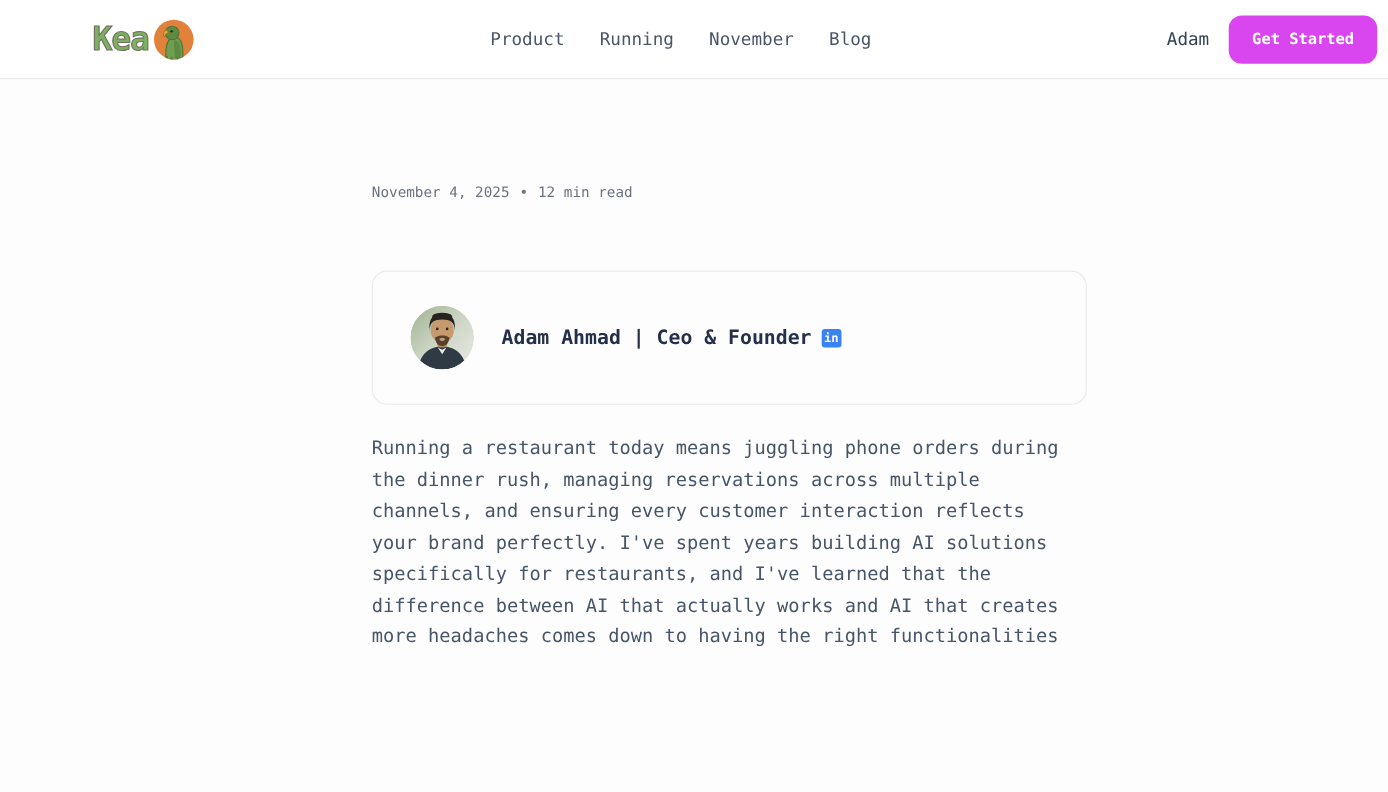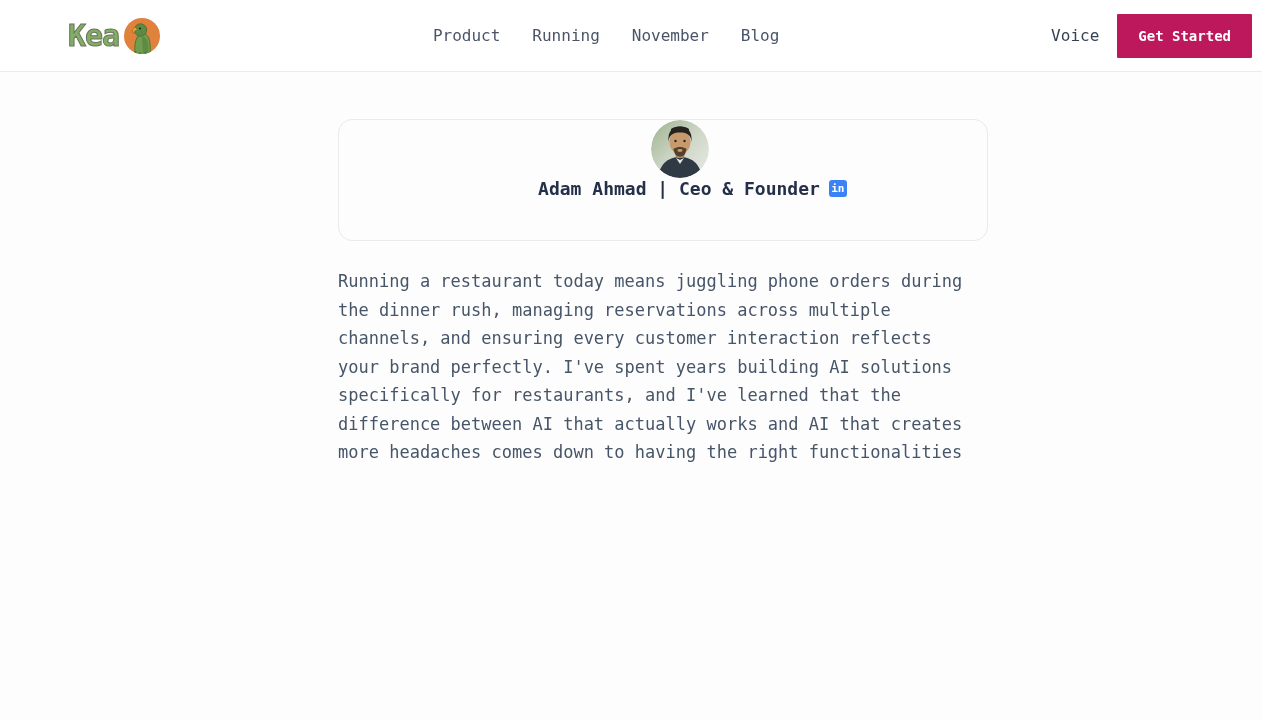--- a/index.html
+++ b/index.html
@@ -13,44 +13,44 @@
   .site-header {
     height: 72px;
     background: #ffffff;
     border-bottom: 1px solid #ececec;
     display: flex;
     align-items: center;
     padding: 0 10px 0 68px;
   }
   .logo {
     display: flex; align-items: center; gap: 4px;
-    cursor: pointer; text-decoration: none;
+    cursor: pointer; text-decoration: none; margin-left: 16px;
   }
   .logo-text {
     font-size: 30px; font-weight: bold;
     color: #7FAF62;
     -webkit-text-stroke: 1px #6E7060;
     letter-spacing: -1px;
   }
   .logo-bird { width: 38px; height: 38px; display: block; }
 
   .main-nav {
     flex: 1;
     display: flex; justify-content: center; align-items: flex-end;
     gap: 32px;
   }
   .nav-link {
     font-size: 16px; color: #4A5568; text-decoration: none; cursor: pointer;
   }
   .header-right { display: flex; align-items: center; gap: 18px; }
   .login-link { font-size: 16px; color: #334155; text-decoration: none; cursor: pointer; }
   .cta-button {
-    background: #be185d; color: #ffffff;
+    background: #d946ef; color: #ffffff;
     font-family: inherit; font-size: 14px; font-weight: bold;
-    border: none; border-radius: 1px;
+    border: none; border-radius: 12px;
     padding: 14px 21px; cursor: pointer;
   }
 
   
   .content { margin-left: 338px; width: 650px; }
 
   .meta-line {
     margin-top: 96px;
     display: flex; align-items: center; gap: 9px;
     font-size: 13px; color: #6B7280;
@@ -58,28 +58,27 @@
   .article-title {
     margin-top: 26px;
     max-width: 620px;
     font-size: 33px; font-weight: bold;
     line-height: 44px;
     color: #1F2937;
     letter-spacing: -0.5px;
   }
 
   .author-card {
-    margin-top: 47px;
+    margin-top: 63px;
     width: 650px; height: 122px;
     background: #fdfdfd;
     border: 1px solid #E9EAEC;
     border-radius: 14px;
     display: flex; align-items: center;
     padding: 0 0 0 34px;
-    flex-direction: column;
   }
   .avatar { width: 58px; height: 58px; border-radius: 50%; display: block; flex: none; }
   .author-info { margin-left: 25px; }
   .author-name-row { display: flex; align-items: center; gap: 9px; }
   .author-name { font-size: 18px; font-weight: bold; color: #243049; }
   .linkedin-badge {
     width: 18px; height: 17px;
     background: #3b82f6; border-radius: 3px;
     color: #ffffff; font-size: 11px; font-weight: bold;
     display: inline-flex; align-items: center; justify-content: center;
@@ -119,27 +118,32 @@
   </a>
 
   <nav class="main-nav">
     <a class="nav-link">Product</a>
     <a class="nav-link">Running</a>
     <a class="nav-link">November</a>
     <a class="nav-link">Blog</a>
   </nav>
 
   <div class="header-right">
-    <a class="login-link">Voice</a>
+    <a class="login-link">Adam</a>
     <button class="cta-button">Get Started</button>
   </div>
 </header>
 
 <main class="content">
 
+  <div class="meta-line">
+    <span>November 4, 2025</span>
+    <span>•</span>
+    <span>12 min read</span>
+  </div>
 
 
   <section class="author-card">
     <svg class="avatar" viewBox="0 0 58 58">
       <defs>
         <clipPath id="avClip">
             <circle cx="29" cy="29" r="29"></circle>
           </clipPath>
         <linearGradient id="avBg" x1="0" y1="0" x2="1" y2="1">
           <stop offset="0" stop-color="#9FB18F"></stop>

